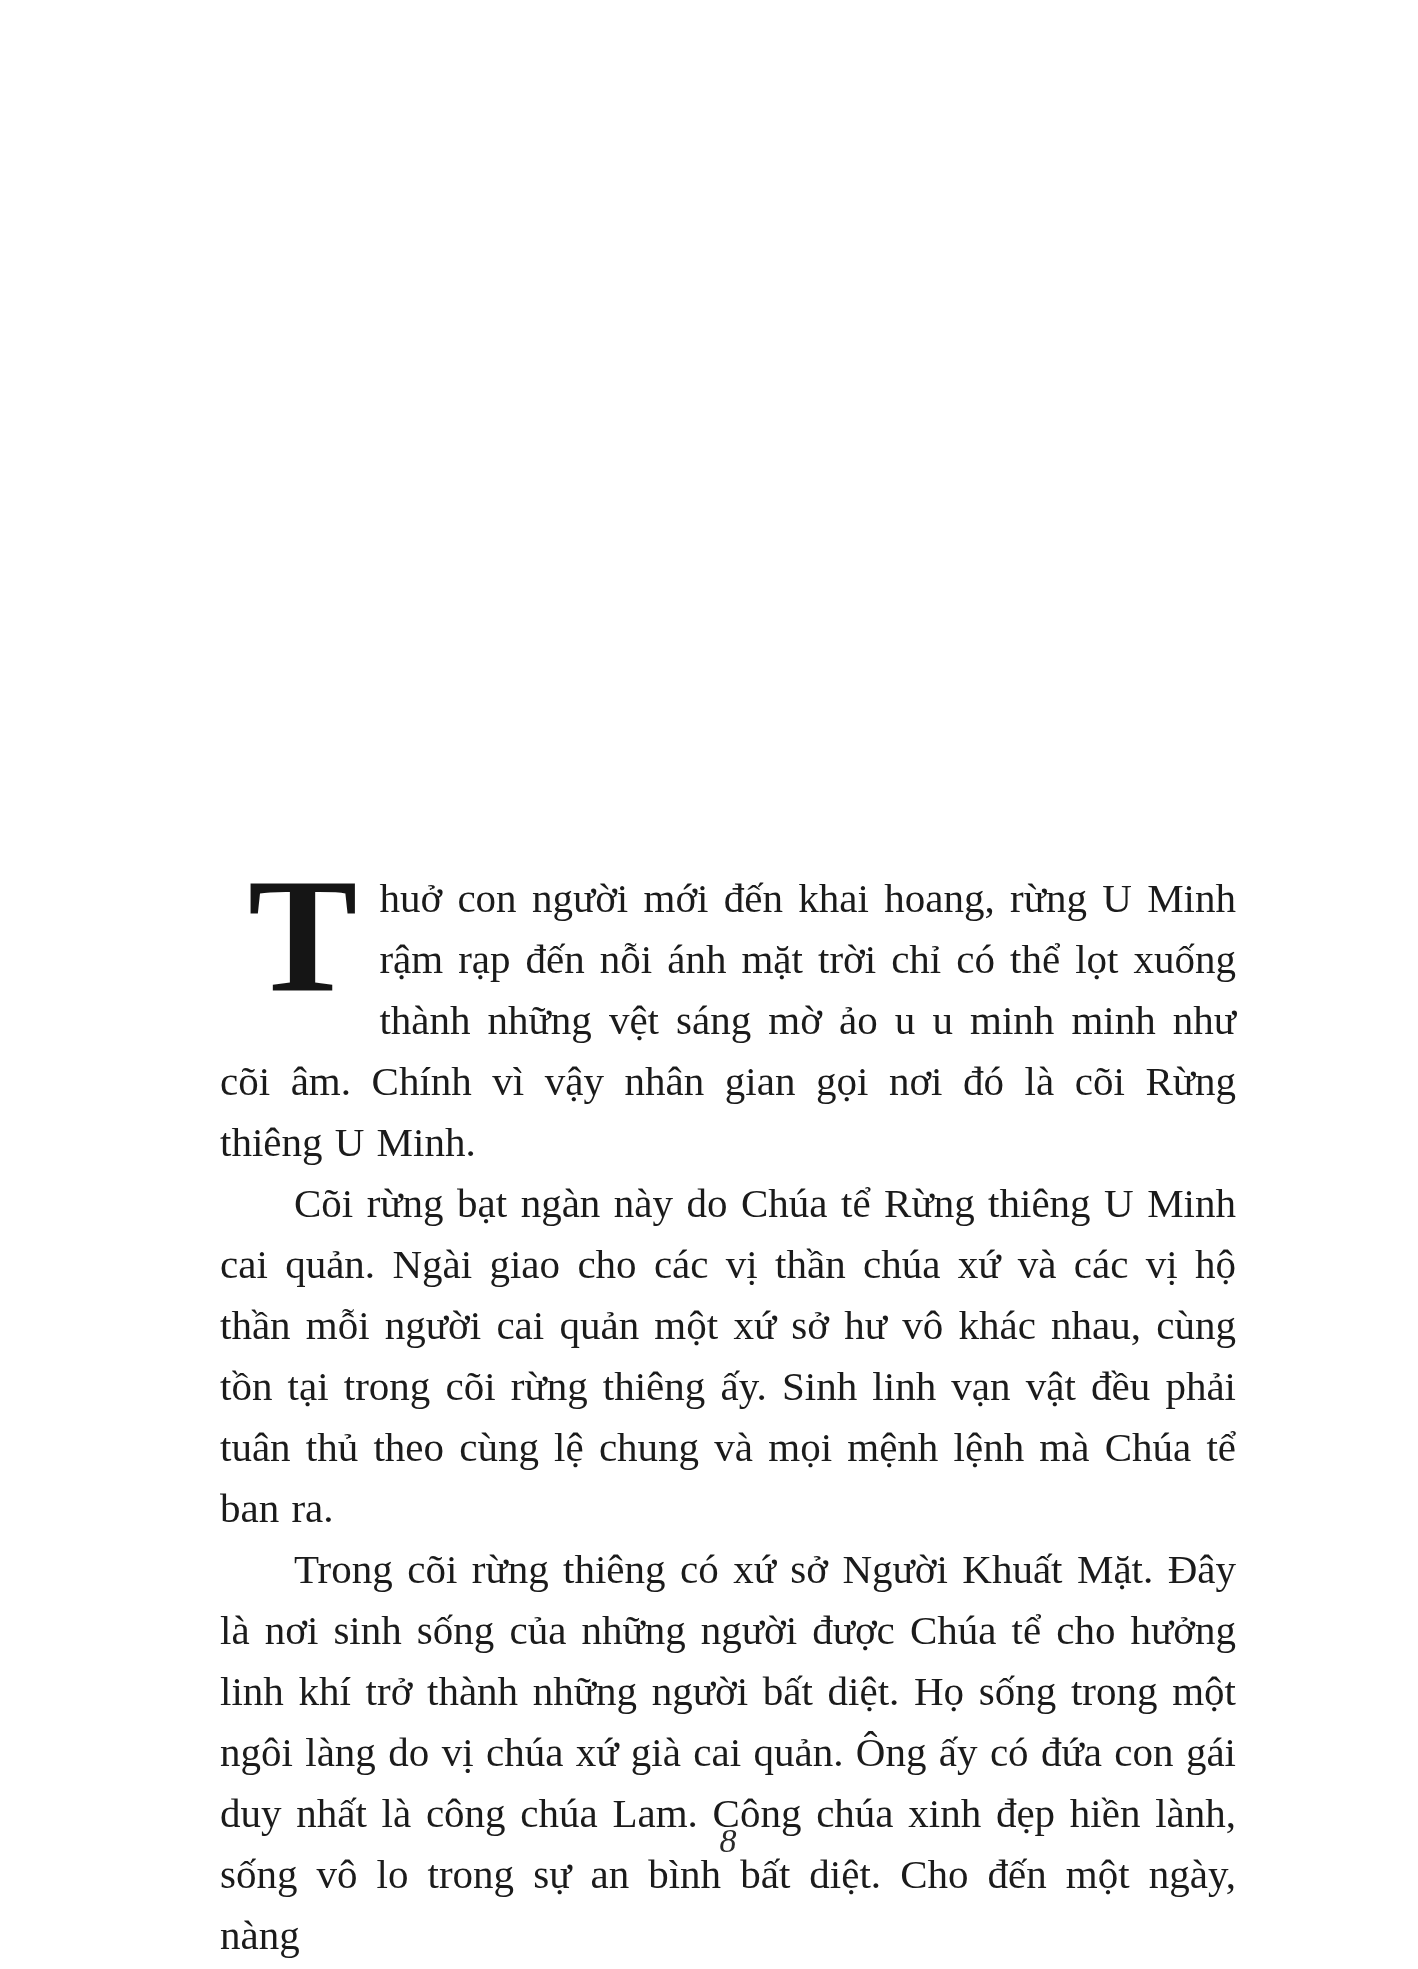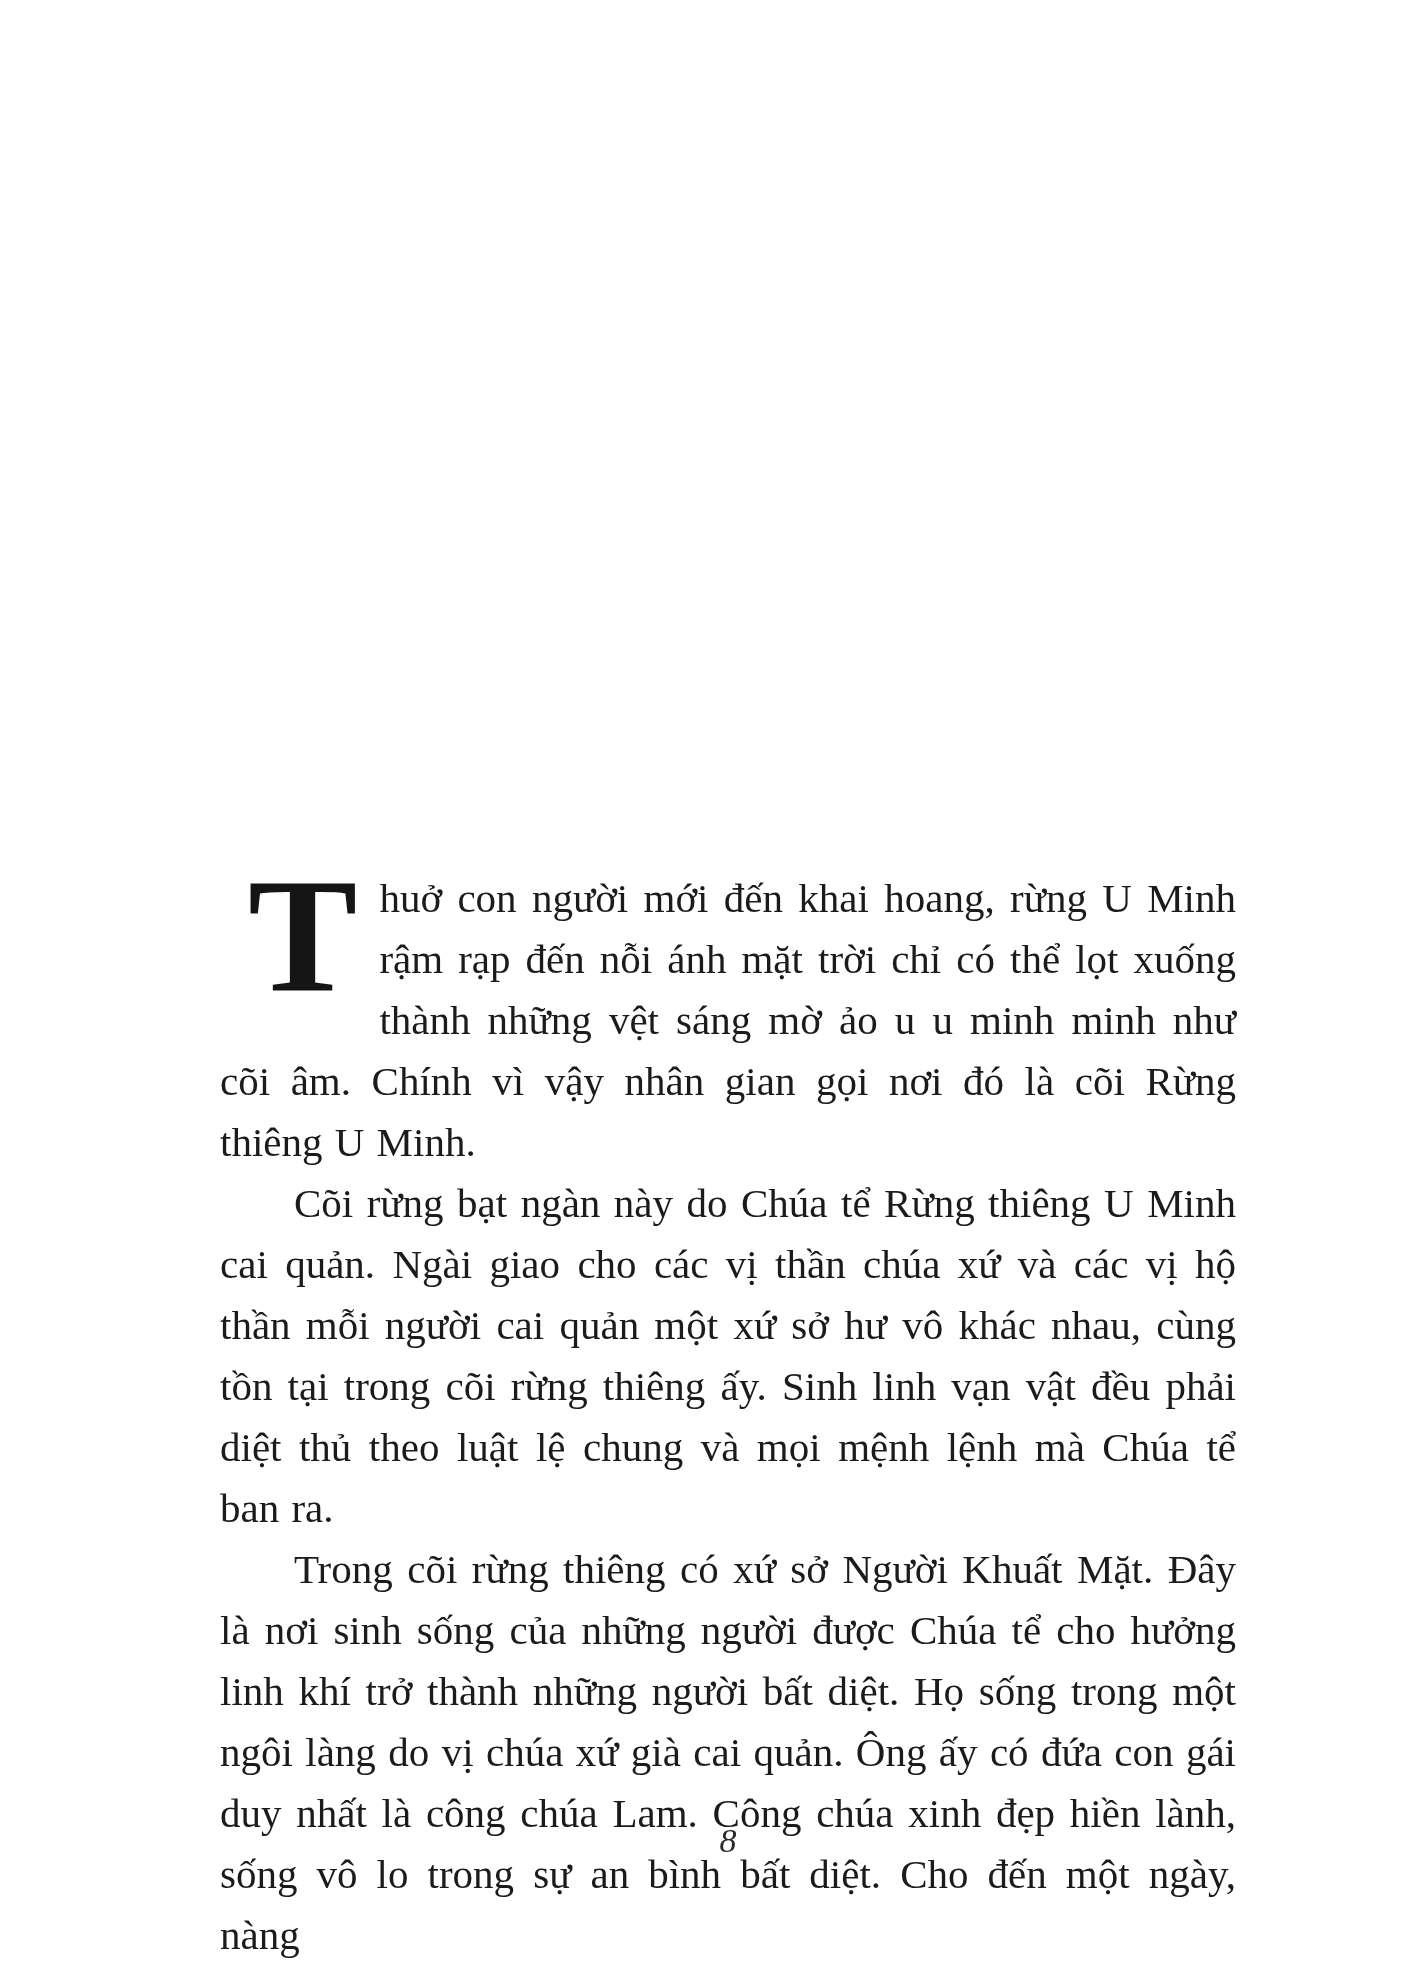--- a/index.html
+++ b/index.html
@@ -56,21 +56,21 @@
 <body>
 
 <div class="page">
 
   <div class="text-block">
 
     <p class="para">
       <span class="dropcap">T</span><span>huở con người mới đến khai hoang, rừng U Minh rậm rạp đến nỗi ánh mặt trời chỉ có thể lọt xuống thành những vệt sáng mờ ảo u u minh minh như cõi âm. Chính vì vậy nhân gian gọi nơi đó là cõi Rừng thiêng U Minh.</span>
     </p>
 
-    <p class="para indented">Cõi rừng bạt ngàn này do Chúa tể Rừng thiêng U Minh cai quản. Ngài giao cho các vị thần chúa xứ và các vị hộ thần mỗi người cai quản một xứ sở hư vô khác nhau, cùng tồn tại trong cõi rừng thiêng ấy. Sinh linh vạn vật đều phải diệt thủ theo luật lệ chung và mọi mệnh lệnh mà Chúa tể ban ra.</p>
+    <p class="para indented">Cõi rừng bạt ngàn này do Chúa tể Rừng thiêng U Minh cai quản. Ngài giao cho các vị thần chúa xứ và các vị hộ thần mỗi người cai quản một xứ sở hư vô khác nhau, cùng tồn tại trong cõi rừng thiêng ấy. Sinh linh vạn vật đều phải tuân thủ theo cùng lệ chung và mọi mệnh lệnh mà Chúa tể ban ra.</p>
 
     <p class="para indented">Trong cõi rừng thiêng có xứ sở Người Khuất Mặt. Đây là nơi sinh sống của những người được Chúa tể cho hưởng linh khí trở thành những người bất diệt. Họ sống trong một ngôi làng do vị chúa xứ già cai quản. Ông ấy có đứa con gái duy nhất là công chúa Lam. Công chúa xinh đẹp hiền lành, sống vô lo trong sự an bình bất diệt. Cho đến một ngày, nàng</p>
 
   </div>
 
   <div class="folio">8</div>
 
 </div>
 
 </body></html>

